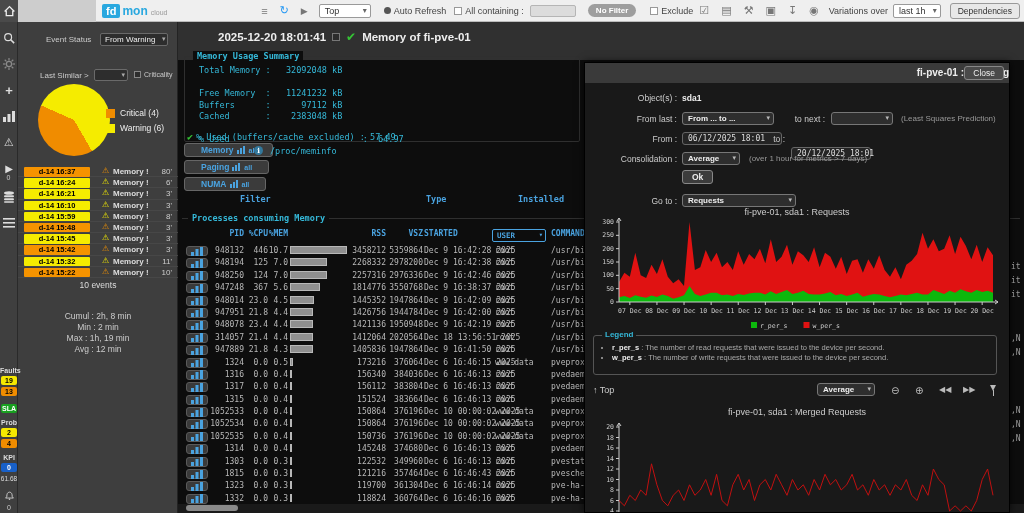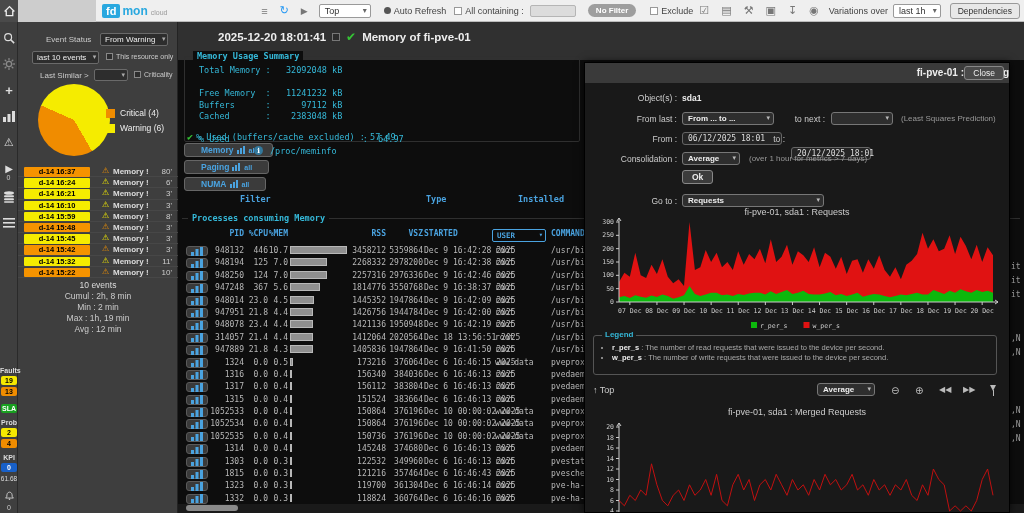--- a/index.html
+++ b/index.html
@@ -59,21 +59,21 @@
   .ev-list{position:absolute;left:0;top:144px;width:160px}
   .ev-row{position:relative;height:11.2px;border-bottom:1px solid #474747}
   .ev-badge{position:absolute;left:6px;top:1px;width:66px;text-align:center;font-weight:bold;font-size:7.5px;
     color:#000;border-radius:1px;line-height:9.5px;cursor:pointer}
   .ev-badge.warning{background:#f5ec00}.ev-badge.critical{background:#f59300}
   .warn-ic{position:absolute;left:84px;top:0;font-size:8px}
   .warn-ic.warning{color:#f5ec00}.warn-ic.critical{color:#f59300}
   .ev-lab{position:absolute;left:95px;top:1px;font-size:8px;color:#ddd;font-weight:bold}
   .ev-dur{position:absolute;right:6px;top:1px;font-size:8px;color:#ccc}
   .ev-stats{position:absolute;left:0;top:258px;width:160px;text-align:center;color:#ccc;font-size:8.5px;line-height:11px}
-  .ev-count{margin-bottom:0;color:#ddd}
+  .ev-count{margin-bottom:20px;color:#ddd}
 
   
   .main{position:absolute;left:178px;top:22px;width:846px;height:491px;background:#0d0d0d;z-index:10}
   .titlebar{position:absolute;left:0;top:0;width:846px;height:38px;background:#303030}
   .tl-left{position:absolute;left:40px;top:8px;display:flex;align-items:center;gap:6px}
   .tl-dt{color:#eee;font-weight:bold;font-size:11.5px}
   .tl-cb{width:8px;height:8px;border:1px solid #777;background:#2c2c2c;cursor:pointer}
   .tl-check{color:#35c435;font-weight:bold;font-size:12px}
   .tl-title{color:#eee;font-weight:bold;font-size:11.5px}
   .tl-right{position:absolute;left:420px;top:2px;width:420px;text-align:center}
@@ -267,25 +267,20 @@
     <span style="margin-left:4px">Variations over</span>
     <span class="tb-sel">last 1h</span>
     <button class="tb-btn">Dependencies</button>
   </header>
 
   <div class="leftpanel">
     <div class="lp-row" style="top:11px">
       <span class="lp-lab" style="left:28px;top:2px">Event Status</span>
       <span class="lp-sel" style="left:82px;top:0">From Warning</span>
     </div>
-    <div class="lp-row" style="top:29px">
-      <span class="lp-sel" style="left:14px;top:0">last 10 events</span>
-      <span class="lp-cb" style="left:88px;top:2px"></span>
-      <span class="lp-lab" style="left:98px;top:2px;font-size:7px">This resource only</span>
-    </div>
     <div class="lp-row" style="top:47px">
       <span class="lp-lab" style="left:22px;top:2px">Last Similar &gt;</span>
       <span class="lp-sel" style="left:76px;top:0;width:34px;height:12px">&nbsp;</span>
       <span class="lp-cb" style="left:116px;top:2px"></span>
       <span class="lp-lab" style="left:126px;top:2px;font-size:7px">Criticality</span>
     </div>
 
     <div class="pie" style="left: 20px; top: 62px; background: conic-gradient(from 150deg, rgb(240, 140, 0) 0deg, rgb(240, 140, 0) 144deg, rgb(245, 236, 0) 144deg, rgb(245, 236, 0) 360deg);"></div>
     <div style="position:absolute;left:88px;top:86px">
         <div class="pl-item">
@@ -918,21 +913,21 @@
     <span class="t-lab" style="top:71px;left:112px;width:88px">to :</span>
     <span class="t-input" style="left:206px;top:84px;width:80px">20/12/2025 18:01</span>
 
     <span class="t-lab" style="top:91px">Consolidation :</span>
     <span class="t-sel" style="left:97px;top:89px;width:58px">Average</span>
     <span class="t-note" style="left:164px;top:91px">(over 1 hour for metrics &gt; 7 days)</span>
 
     <button class="ok-btn" style="top:107px">Ok</button>
 
     <span class="t-lab" style="top:133px">Go to :</span>
-    <span class="t-sel" style="left:97px;top:131px;width:142px">Requests</span>
+    <span class="t-sel" style="left:97px;top:131px;width:114px">Requests</span>
 
     <div class="chart-title" style="top:144px">fi-pve-01, sda1 : Requests</div>
     <svg id="chart-requests" width="412" height="118" style="position:absolute;left:6px;top:153px">
         <polygon points="28,86 28.0,66.0 33.4,56.7 38.8,60.7 44.3,36.7 49.7,59.3 55.1,62.0 60.5,48.7 65.9,58.0 71.4,43.3 76.8,60.7 82.2,67.3 87.6,63.3 93.0,70.0 98.5,6.0 103.9,54.0 109.3,51.3 114.7,34.0 120.1,46.0 125.6,36.7 131.0,51.3 136.4,46.0 141.8,54.0 147.2,35.3 152.7,48.7 158.1,38.0 163.5,43.3 168.9,32.7 174.3,47.3 179.8,23.3 185.2,46.0 190.6,40.7 196.0,28.7 201.4,48.7 206.9,35.3 212.3,39.3 217.7,46.0 223.1,31.3 228.6,51.3 234.0,36.7 239.4,40.7 244.8,52.7 250.2,40.7 255.7,58.0 261.1,44.7 266.5,43.3 271.9,56.7 277.3,43.3 282.8,52.7 288.2,39.3 293.6,54.0 299.0,60.7 304.4,51.3 309.9,63.3 315.3,48.7 320.7,44.7 326.1,38.0 331.5,16.7 337.0,32.7 342.4,23.3 347.8,35.3 353.2,32.7 358.6,19.3 364.1,38.0 369.5,20.7 374.9,30.0 380.3,43.3 385.7,28.7 391.2,46.0 396.6,31.3 402.0,39.3 402,86" fill="#e01212"></polygon>
         <polygon points="28,86 28.0,81.2 33.4,80.1 38.8,82.0 44.3,79.3 49.7,80.7 55.1,81.7 60.5,79.6 65.9,80.9 71.4,78.5 76.8,80.1 82.2,82.8 87.6,81.2 93.0,79.3 98.5,70.0 103.9,78.0 109.3,80.1 114.7,78.5 120.1,76.7 125.6,76.7 131.0,79.3 136.4,78.5 141.8,80.1 147.2,78.0 152.7,79.1 158.1,77.5 163.5,76.7 168.9,76.7 174.3,78.5 179.8,75.3 185.2,78.0 190.6,75.9 196.0,74.0 201.4,78.0 206.9,76.7 212.3,74.8 217.7,78.0 223.1,78.5 228.6,78.5 234.0,77.5 239.4,75.9 244.8,79.3 250.2,78.0 255.7,80.1 261.1,78.5 266.5,76.7 271.9,80.7 277.3,79.3 282.8,78.0 288.2,78.5 293.6,80.1 299.0,81.2 304.4,80.1 309.9,78.5 315.3,79.3 320.7,78.0 326.1,76.7 331.5,78.5 337.0,78.5 342.4,74.0 347.8,75.9 353.2,78.0 358.6,74.8 364.1,76.7 369.5,73.2 374.9,75.3 380.3,76.7 385.7,74.0 391.2,75.9 396.6,74.8 402.0,76.7 402,86" fill="#0cb80c"></polygon>
         <line x1="28" y1="2" x2="28" y2="86" stroke="#ccc"></line>
         <line x1="28" y1="86" x2="407" y2="86" stroke="#ccc"></line>
         <polyline points="26,5 28,2 30,5" fill="none" stroke="#ccc"></polyline>
         <polyline points="404,84 407,86 404,88" fill="none" stroke="#ccc"></polyline>
         <line x1="25" y1="86" x2="28" y2="86" stroke="#ccc"></line>

